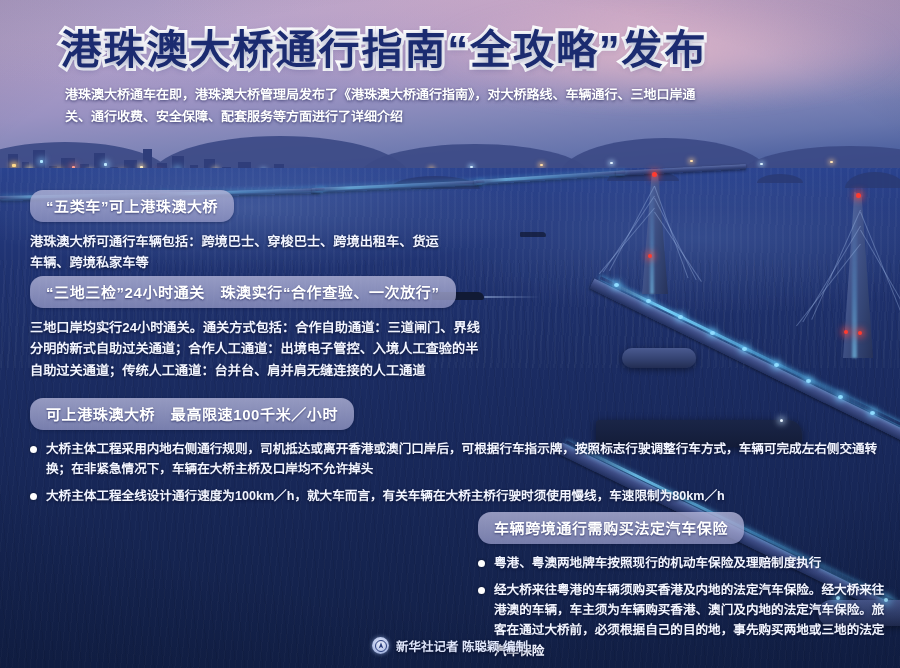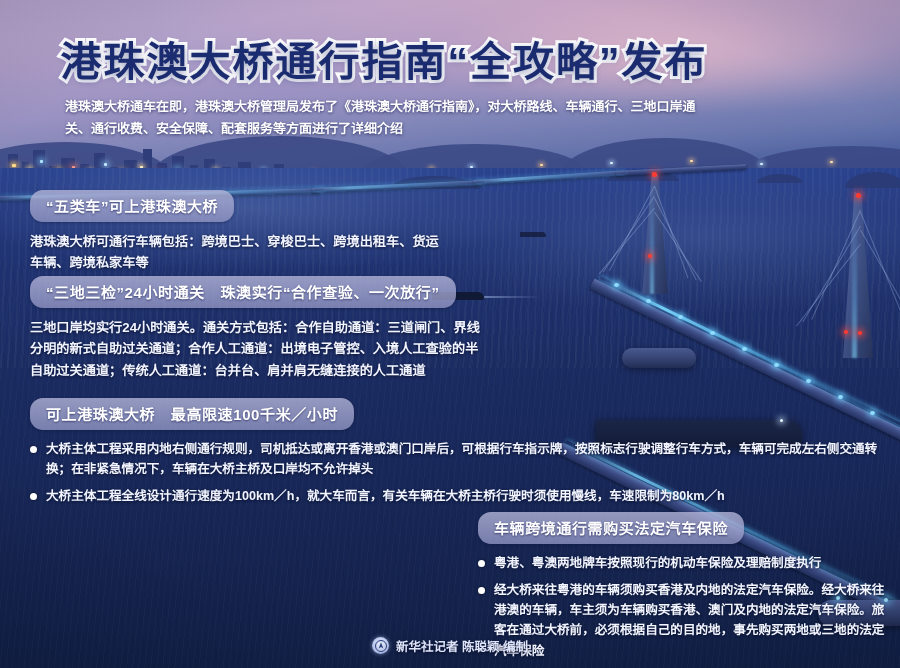--- a/index.html
+++ b/index.html
@@ -94,21 +94,21 @@
   }
   .ship-sm{position:absolute;background:#111a35;border-radius:2px 8px 3px 3px;}
   .wake{position:absolute;height:2px;background:linear-gradient(90deg,rgba(190,215,255,.45),rgba(190,215,255,0));border-radius:2px;}
   .vignette{
     position:absolute;inset:0;
     background:radial-gradient(130% 100% at 50% 45%, rgba(0,0,0,0) 45%, rgba(4,10,30,.42) 100%);
     pointer-events:none;
   }
 
   
-  .header{position:absolute;left:0;top:12px;width:768px;text-align:center;}
+  .header{position:absolute;left:0;top:0;width:768px;text-align:center;}
   .title{
     margin:0;padding-top:28px;
     font-size:41px;line-height:1.12;font-weight:bold;letter-spacing:2px;
     color:#1b2b70;
     -webkit-text-stroke:6px #ffffff;
     paint-order:stroke fill;
     text-shadow:0 2px 6px rgba(40,50,110,.45);
   }
   .subtitle{
     margin:10px auto 0;width:650px;

